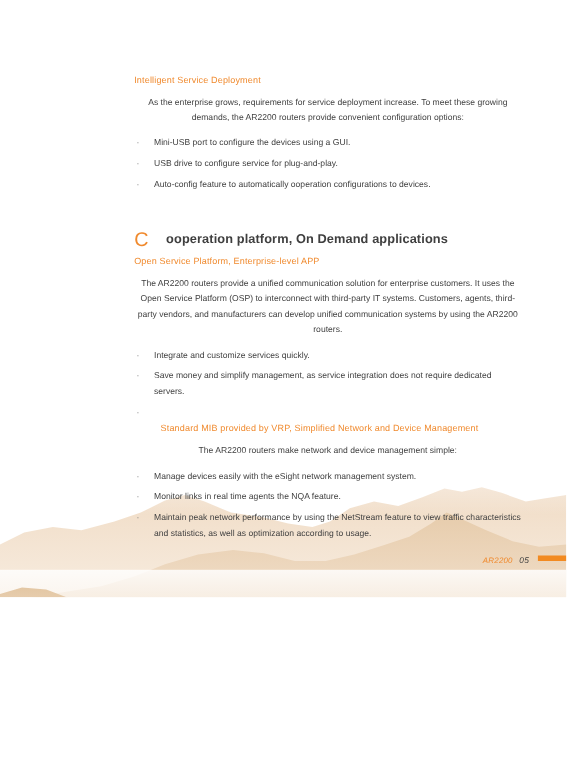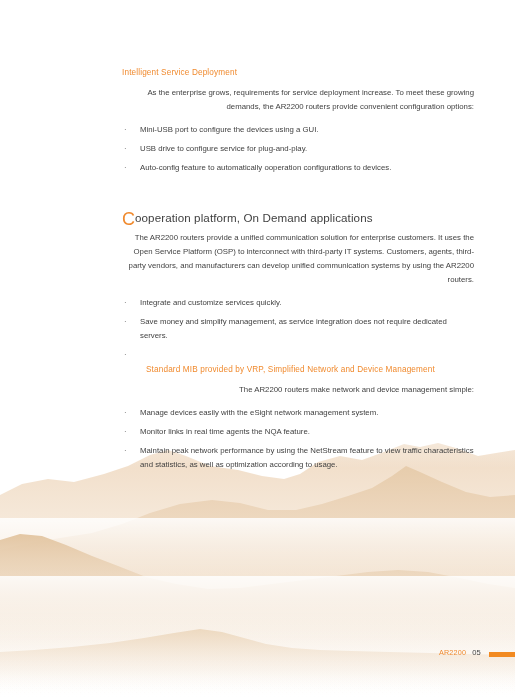--- a/index.html
+++ b/index.html
@@ -7,21 +7,21 @@
     padding: 0;
     background: #ffffff;
   }
   body {
     font-family: "Liberation Sans", sans-serif;
     -webkit-font-smoothing: antialiased;
   }
   #page {
     position: relative;
     width: 515px;
-    height: 699px;
+    height: 543px;
     overflow: hidden;
     background: #ffffff;
   }
 
   
   #scenery {
     position: absolute;
     left: 0;
     top: 400px;
     width: 515px;
@@ -47,21 +47,21 @@
     margin: 0 0 7px 0;
     font-weight: normal;
   }
   .subhead.spaced { margin-top: 20px; margin-left: 24px; }
 
   .para {
     color: #3f3f3f;
     font-size: 7.8px;
     line-height: 14px;
     margin: 0 0 3px 0;
-    text-align: right;
+    text-align: center;
   }
 
   ul.bullets {
     list-style: none;
     margin: 9px 0 0 0;
     padding: 0;
   }
   ul.bullets li {
     position: relative;
     color: #3f3f3f;
@@ -90,31 +90,33 @@
     line-height: 18px;
     vertical-align: -2.5px;
     letter-spacing: 0;
     font-weight: 300;
   }
   .chapter .rest {
     color: #3f3f3f;
     font-size: 11.6px;
     line-height: 18px;
     letter-spacing: 0.1px;
-    font-weight: 400;
+    font-weight: 700;
+    margin-left: 16px;
   }
 
   
   #footer {
     position: absolute;
     right: 0;
-    bottom: 42px;
+    bottom: 28px;
     height: 10px;
     display: flex;
-    align-items: flex-end;
+    align-items: flex-start;
+    font-style: italic;
   }
   #footer .doc-name {
     color: #F08A2E;
     font-size: 7.2px;
     letter-spacing: 0.2px;
     margin-right: 6px;
   }
   #footer .page-num {
     color: #3f3f3f;
     font-size: 7.6px;
@@ -197,20 +199,21 @@
       <li>
         <span class="dot">·</span>
         <span>Auto-config feature to automatically ooperation configurations to devices.</span>
       </li>
     </ul>
 
     <h2 class="chapter">
       <span class="dropcap">C</span><span class="rest">ooperation platform, On Demand applications</span>
     </h2>
 
+    <h3 class="subhead">Open Service Platform, Enterprise-level APP</h3>
     <p class="para">The AR2200 routers provide a unified communication solution for enterprise customers. It uses the Open Service Platform (OSP) to interconnect with third-party IT systems. Customers, agents, third-party vendors, and manufacturers can develop unified communication systems by using the AR2200 routers.</p>
     <ul class="bullets">
       <li>
         <span class="dot">·</span>
         <span>Integrate and customize services quickly.</span>
       </li>
       <li>
         <span class="dot">·</span>
         <span>Save money and simplify management, as service integration does not require dedicated servers.</span>
       </li>

